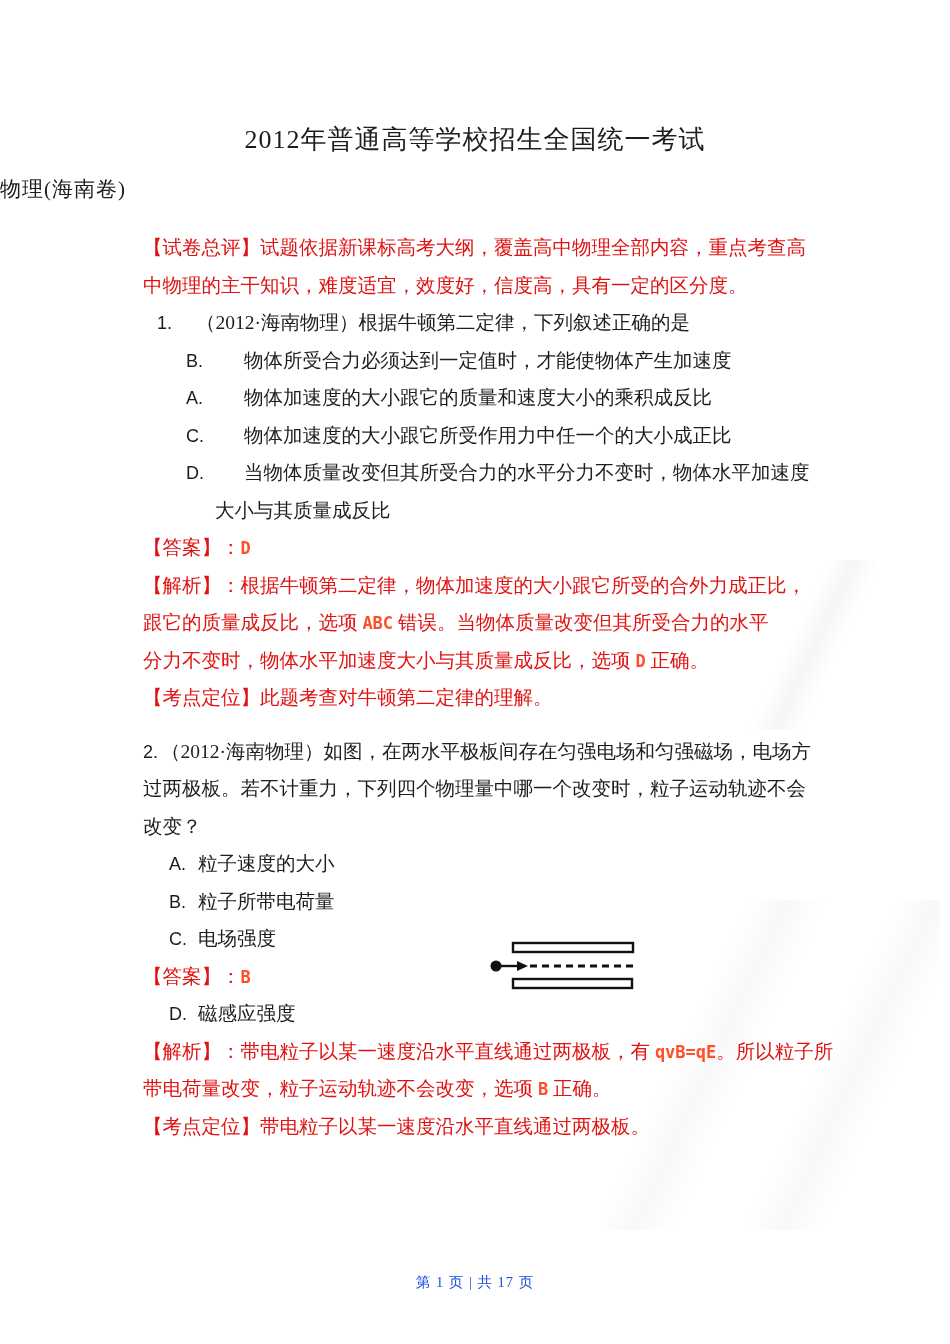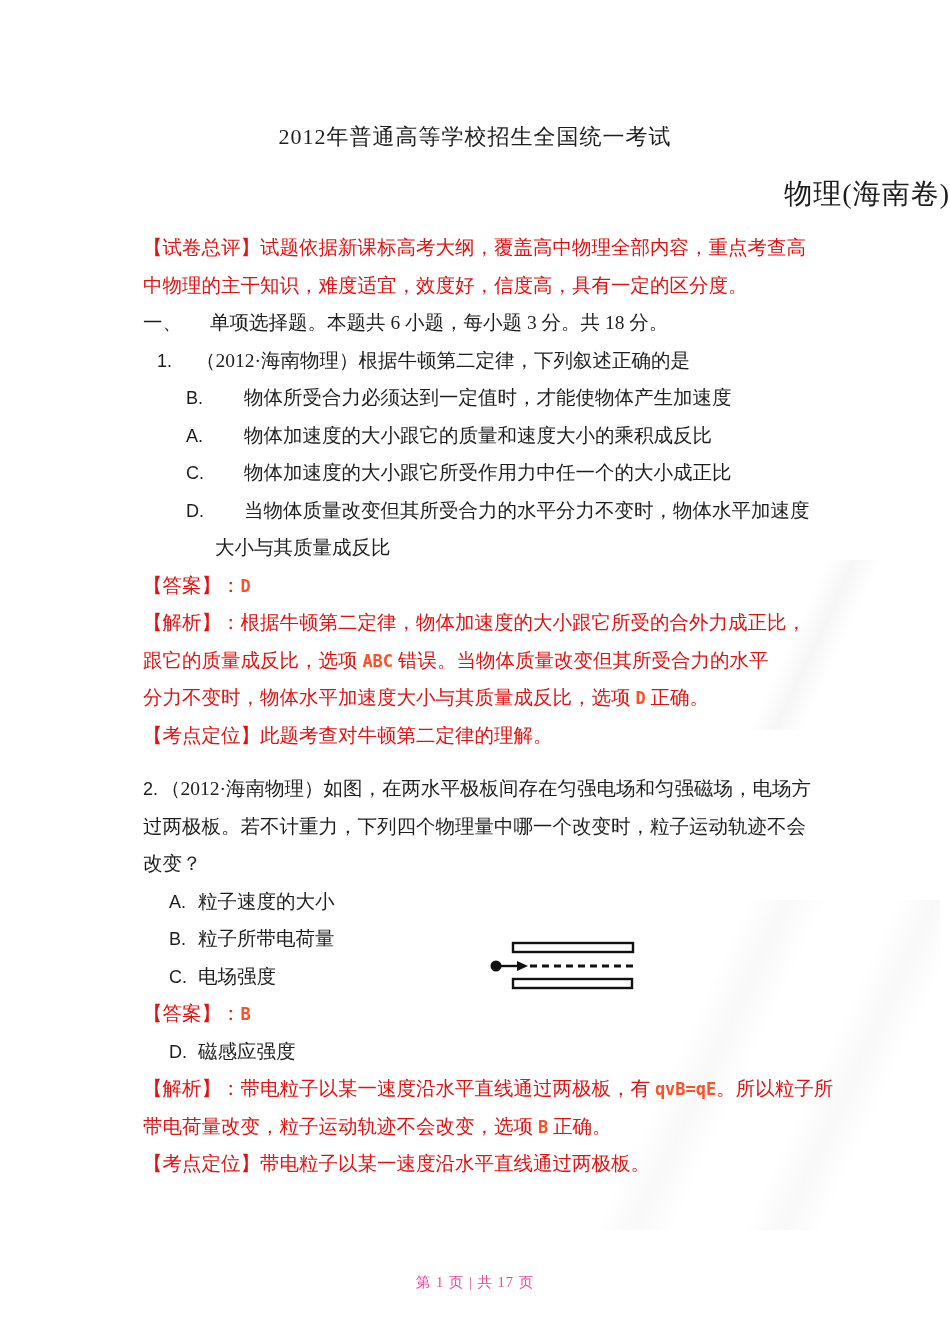--- a/index.html
+++ b/index.html
@@ -2,45 +2,45 @@
 <html><head>
 <meta charset="utf-8">
 <style>
   html,body{margin:0;padding:0;background:#ffffff;}
   .page{
     position:relative;width:950px;height:1344px;background:#ffffff;overflow:hidden;
     font-family:"Liberation Serif","DejaVu Serif",serif;color:#1d1d1d;
   }
   .doc-title{
     position:absolute;top:122px;left:0;width:100%;text-align:center;
-    font-size:22px;letter-spacing:1px;
+    font-size:26px;letter-spacing:1px;
   }
   .doc-subtitle{
-    position:absolute;top:175px;left:0;width:100%;text-align:right;
-    font-size:28px;letter-spacing:1px;
+    position:absolute;top:175px;left:0;width:100%;text-align:left;
+    font-size:21px;letter-spacing:1px;
   }
   .flow{position:absolute;left:143px;top:229px;width:690px;}
   .ln{height:37.5px;line-height:37.5px;font-size:19.5px;white-space:nowrap;}
   .red{color:#e01212;}
   .code{
     font-family:"DejaVu Sans Mono",monospace;color:#ff4f28;
     font-size:17px;font-weight:bold;letter-spacing:0;
   }
   .marker{display:inline-block;font-family:"Liberation Sans",sans-serif;font-size:18px;}
   .sec-num{display:inline-block;width:67px;font-size:19.5px;}
   .num-q1{margin-left:14px;width:39px;}
   .num-q2{margin-right:3px;}
   .lbl-q1{margin-left:43px;width:58px;}
   .lbl-q2{margin-left:26px;width:29px;}
   .cont-d{padding-left:72px;}
   .q2-start{margin-top:16px;}
   .figure{position:absolute;left:490px;top:938px;width:150px;height:56px;}
   .footer{
     position:absolute;top:1273px;left:0;width:100%;text-align:center;
-    font-size:14.5px;color:#ec4899;letter-spacing:1px;
+    font-size:14.5px;color:#1d4ed8;letter-spacing:1px;
   }
   .streak{position:absolute;pointer-events:none;}
   .s1{left:690px;top:560px;width:250px;height:170px;
       background:linear-gradient(115deg,transparent 42%,rgba(140,140,140,0.08) 50%,transparent 58%);}
   .s2{left:600px;top:900px;width:340px;height:330px;
       background:linear-gradient(115deg,transparent 30%,rgba(140,140,140,0.06) 38%,transparent 46%,transparent 60%,rgba(140,140,140,0.06) 68%,transparent 76%);}
 </style>
 </head>
 <body>
 
@@ -50,21 +50,20 @@
   <div class="streak s2"></div>
 
   <div class="doc-title">2012年普通高等学校招生全国统一考试</div>
   <div class="doc-subtitle">物理(海南卷)</div>
 
   <div class="flow">
 
     <div class="ln red">【试卷总评】试题依据新课标高考大纲，覆盖高中物理全部内容，重点考查高</div>
     <div class="ln red">中物理的主干知识，难度适宜，效度好，信度高，具有一定的区分度。</div>
 
-    <div class="ln"><span class="sec-num">一、</span><span>单项选择题。本题共 6 小题，每小题 3 分。共 18 分。</span></div>
 
     <div class="ln"><span class="marker num-q1">1.</span><span>（2012·海南物理）根据牛顿第二定律，下列叙述正确的是</span></div>
 
     <div class="ln"><span class="marker lbl-q1">B.</span><span>物体所受合力必须达到一定值时，才能使物体产生加速度</span></div>
     <div class="ln"><span class="marker lbl-q1">A.</span><span>物体加速度的大小跟它的质量和速度大小的乘积成反比</span></div>
     <div class="ln"><span class="marker lbl-q1">C.</span><span>物体加速度的大小跟它所受作用力中任一个的大小成正比</span></div>
     <div class="ln"><span class="marker lbl-q1">D.</span><span>当物体质量改变但其所受合力的水平分力不变时，物体水平加速度</span></div>
     <div class="ln cont-d">大小与其质量成反比</div>
 
     <div class="ln red"><span>【答案】：</span><span class="code">D</span></div>

